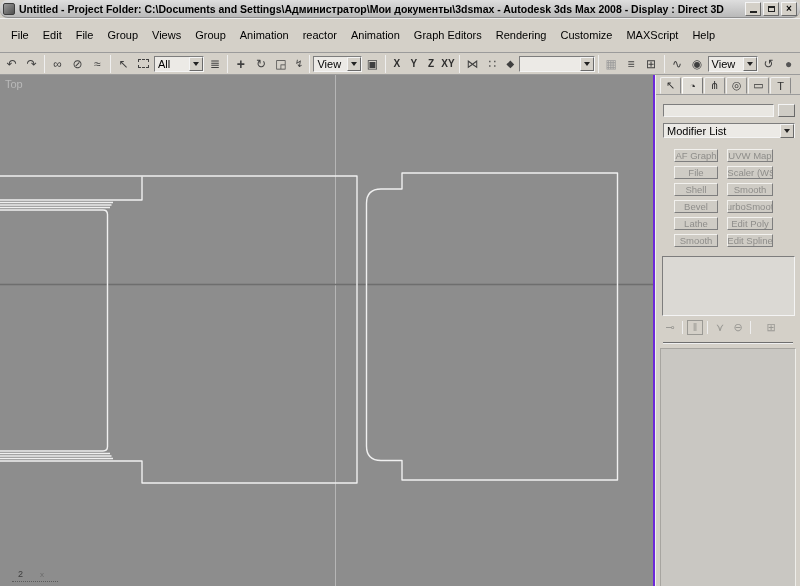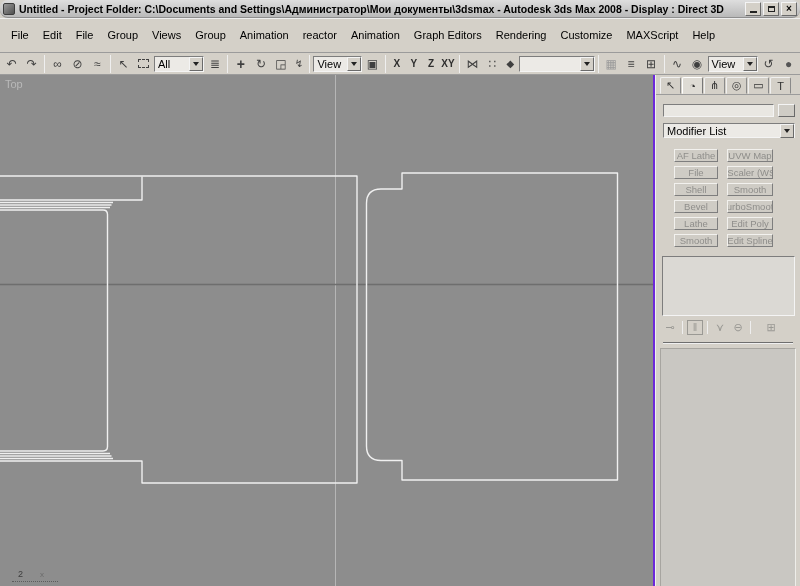--- a/index.html
+++ b/index.html
@@ -296,21 +296,21 @@
     <div class="modlist-row">
       <div class="dd modlist-dd">
         <span class="dd-text">Modifier List</span>
         <span class="dd-arrowbtn">
             <span class="tri-down"></span>
           </span>
       </div>
     </div>
 
     <div class="modgrid">
-      <button class="modbtn">AF Lathe</button>
+      <button class="modbtn">AF Graph</button>
       <button class="modbtn">UVW Map</button>
       <button class="modbtn">File</button>
       <button class="modbtn">apScaler (WSM</button>
       <button class="modbtn">Shell</button>
       <button class="modbtn">Smooth</button>
       <button class="modbtn">Bevel</button>
       <button class="modbtn">TurboSmooth</button>
       <button class="modbtn">Lathe</button>
       <button class="modbtn">Edit Poly</button>
       <button class="modbtn">Smooth</button>

